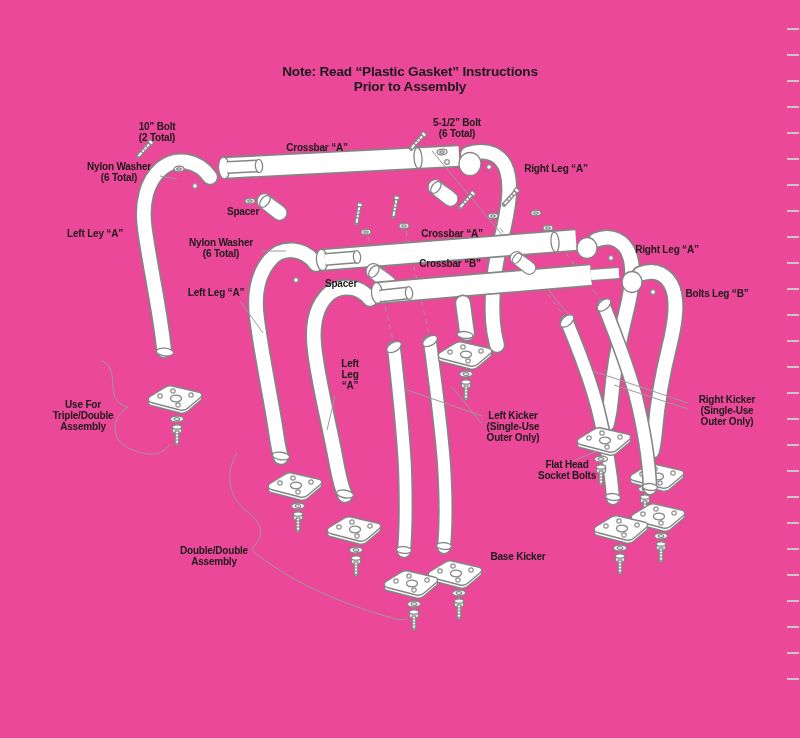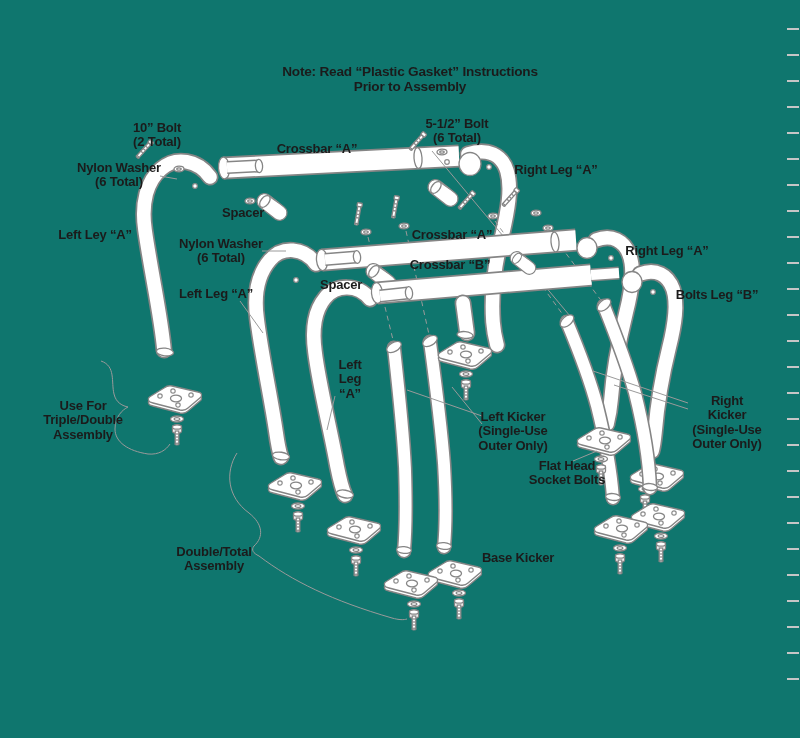--- a/index.html
+++ b/index.html
@@ -1,38 +1,38 @@
 <!DOCTYPE html>
 <html><head>
 <meta charset="utf-8">
 <style>
   html,body{margin:0;padding:0;background:#fff;}
   .stage{
-    position:relative;width:800px;height:738px;background:#0f766e;overflow:hidden;
+    position:relative;width:800px;height:738px;background:#ec4899;overflow:hidden;
     font-family:"Liberation Sans",sans-serif;
   }
   .stage svg{position:absolute;left:0;top:0;}
   
   .to{fill:none;stroke:#858585;stroke-width:17;stroke-linecap:round;stroke-linejoin:round;}
   .ti{fill:none;stroke:#ffffff;stroke-width:13.6;stroke-linecap:round;stroke-linejoin:round;}
   .cbo{fill:none;stroke:#858585;stroke-width:23;stroke-linecap:butt;}
   .cbi{fill:none;stroke:#ffffff;stroke-width:19.4;stroke-linecap:butt;}
   .ko{fill:none;stroke:#858585;stroke-width:15;stroke-linecap:round;}
   .ki{fill:none;stroke:#ffffff;stroke-width:11.8;stroke-linecap:round;}
   .so{fill:none;stroke:#858585;stroke-width:13;stroke-linecap:butt;}
   .si{fill:none;stroke:#ffffff;stroke-width:10;stroke-linecap:butt;}
   .wh{fill:#ffffff;stroke:#858585;stroke-width:1.3;}
   .ln{fill:none;stroke:#8d8d8d;stroke-width:1.3;}
   .lnt{fill:none;stroke:#9a9a9a;stroke-width:1;}
   .dash{stroke-dasharray:5 4;}
   .hole{fill:#ffffff;stroke:#8d8d8d;stroke-width:1.2;}
   
   .lbl{
     position:absolute;transform:translateX(-50%);text-align:center;
-    font-weight:bold;font-size:13px;line-height:1.1;color:#1b1b1b;
+    font-weight:bold;font-size:10px;line-height:1.1;color:#1b1b1b;
     white-space:pre-line;letter-spacing:-0.2px;
   }
   .title{font-size:13.6px;line-height:1.12;}
   .ticks{
     position:absolute;right:1px;top:28px;width:12px;height:676px;
     background:repeating-linear-gradient(to bottom,#c6c6c6 0 2px,transparent 2px 26px);
   }
 </style>
 </head>
 <body>
@@ -328,18 +328,18 @@
 Outer Only)</div>
 <div class="lbl" style="left:727px;top:394px">Right Kicker
 (Single-Use
 Outer Only)</div>
 <div class="lbl" style="left:83px;top:399px">Use For
 Triple/Double
 Assembly</div>
 <div class="lbl" style="left:567px;top:459px">Flat Head
 Socket Bolts</div>
 <div class="lbl" style="left:518px;top:551px">Base Kicker</div>
-<div class="lbl" style="left:214px;top:545px">Double/Total
+<div class="lbl" style="left:214px;top:545px">Double/Double
 Assembly</div>
 
 <div class="ticks"></div>
 
 </div>
 
 </body></html>

